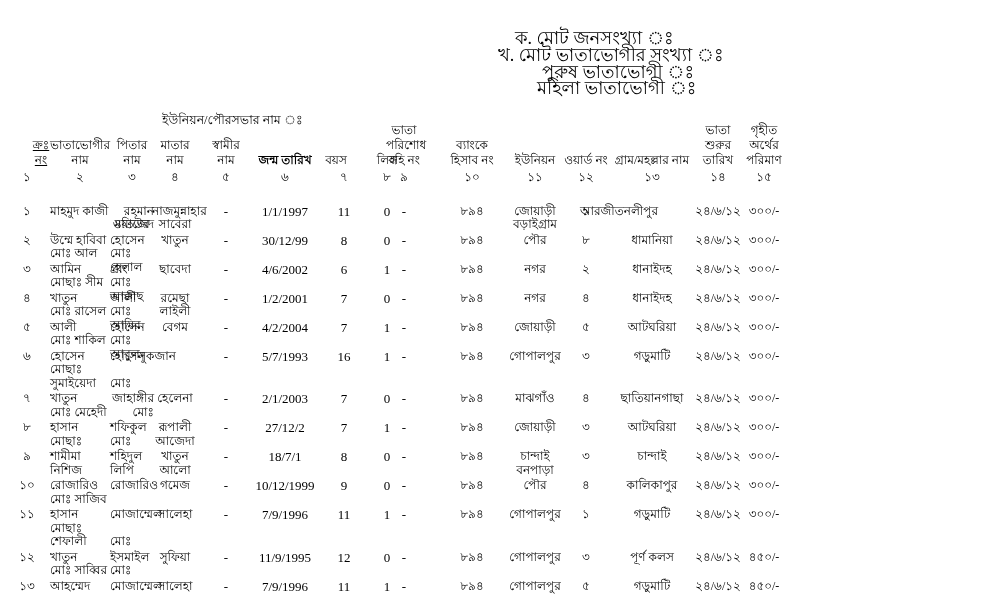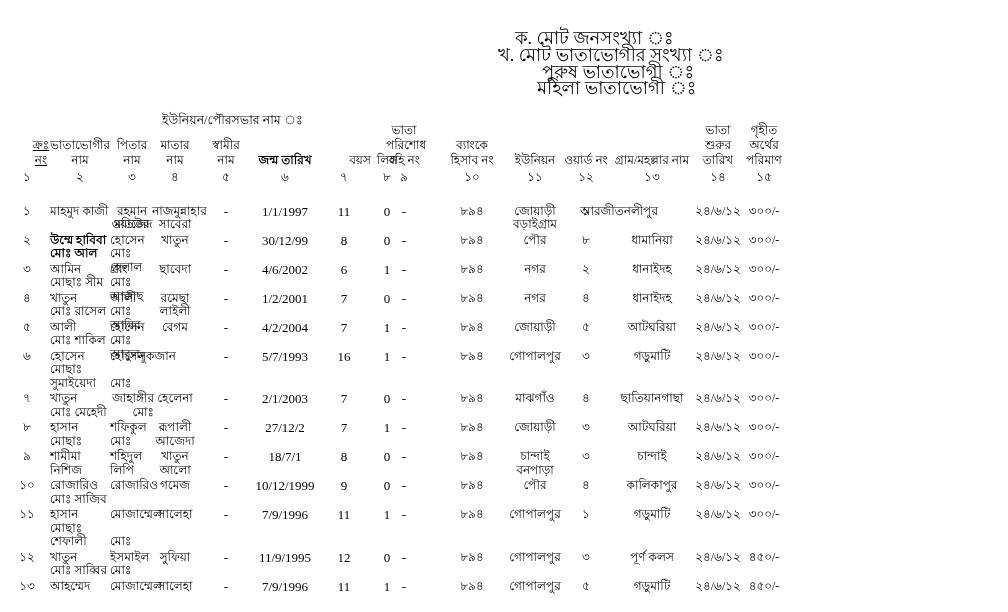--- a/index.html
+++ b/index.html
@@ -55,21 +55,21 @@
         <div class="hdr-cell" style="left: 150px; width: 46px;">
           <div>মাতার নাম</div>
         </div>
         <div class="hdr-cell" style="left: 196px; width: 56px;">
           <div>স্বামীর</div>
           <div>নাম</div>
         </div>
         <div class="hdr-cell" style="left: 252px; width: 62px; font-weight: bold;">
           <div>জন্ম তারিখ</div>
         </div>
-        <div class="hdr-cell" style="left: 330px; width: 56px; margin-top: 41px;">
+        <div class="hdr-cell" style="left: 306px; width: 56px; margin-top: 41px;">
           <div>বয়স</div>
         </div>
         <div class="hdr-cell" style="left: 370px; width: 30px;">
           <div>লিঙ্গ</div>
         </div>
         <div class="hdr-cell" style="left: 384px; width: 36px;">
           <div>ভাতা</div>
           <div>পরিশোধ</div>
           <div>বহি নং</div>
         </div>
@@ -134,21 +134,21 @@
           <div class="t-cell" style="left: 692px; width: 48px; text-align: center;"></div>
           <div class="t-cell" style="left: 740px; width: 44px; text-align: center;"></div>
         </div>
         <div class="t-row" style="height: 27px;">
           <div class="t-cell" style="left: 2px; width: 46px; text-align: center;">
             <div>১</div>
           </div>
           <div class="t-cell" style="left: 48px; width: 60px; text-align: left;">
             <div>মাহমুদ কাজী</div>
           </div>
-          <div class="t-cell" style="left: 108px; width: 44px; text-align: center;">
+          <div class="t-cell" style="left: 108px; width: 44px; text-align: right;">
             <div>রহমান</div>
             <div>ওয়াজেদ</div>
           </div>
           <div class="t-cell" style="left: 150px; width: 46px; text-align: center;">
             <div>নাজমুন্নাহার</div>
             <div>সাবেরা</div>
           </div>
           <div class="t-cell latin" style="left: 196px; width: 56px; text-align: center;">
             <div>-</div>
           </div>
@@ -181,21 +181,21 @@
             <div>২৪/৬/১২</div>
           </div>
           <div class="t-cell" style="left: 740px; width: 44px; text-align: center;">
             <div>৩০০/-</div>
           </div>
         </div>
         <div class="t-row" style="height: 27px;">
           <div class="t-cell" style="left: 2px; width: 46px; text-align: center;">
             <div>২</div>
           </div>
-          <div class="t-cell" style="left: 48px; width: 60px; text-align: left; font-weight: bold;">
+          <div class="t-cell" style="left: 48px; width: 60px; text-align: left;">
             <div>উম্মে হাবিবা</div>
             <div>মোঃ আল</div>
           </div>
           <div class="t-cell" style="left: 108px; width: 44px; text-align: left;">
             <div>হোসেন</div>
             <div>মোঃ হেলাল</div>
           </div>
           <div class="t-cell" style="left: 150px; width: 46px; text-align: center;">
             <div>খাতুন</div>
           </div>

